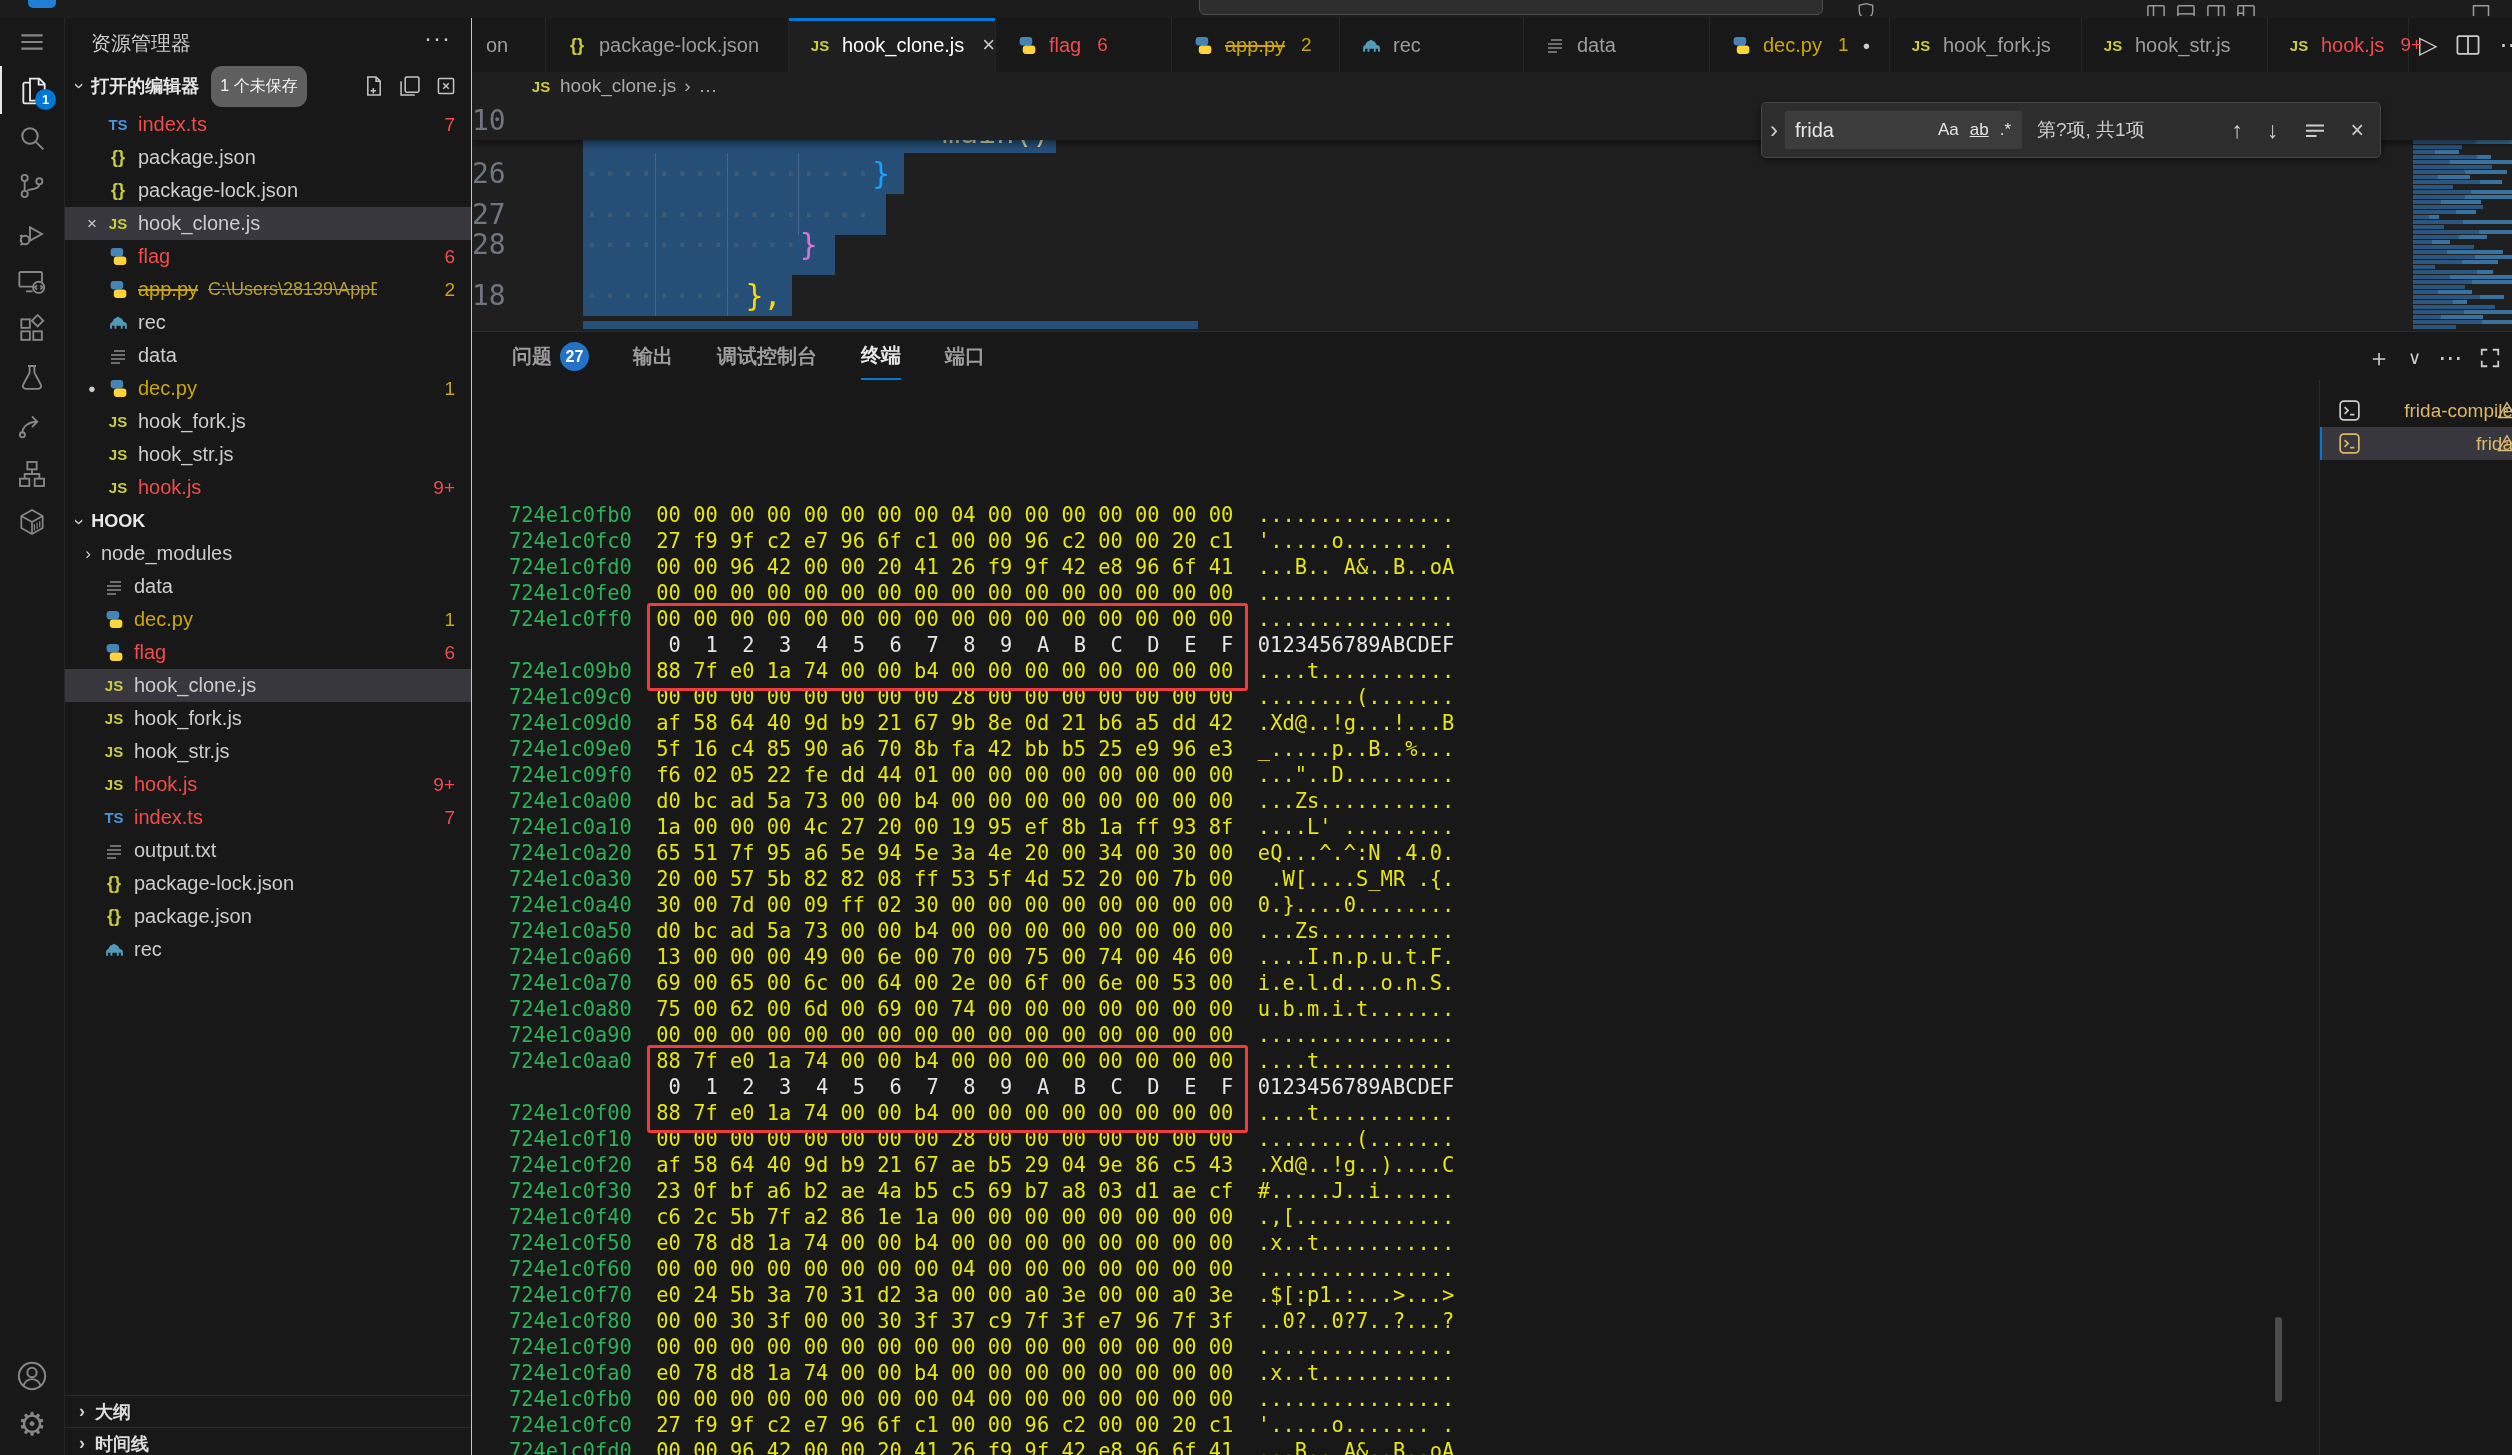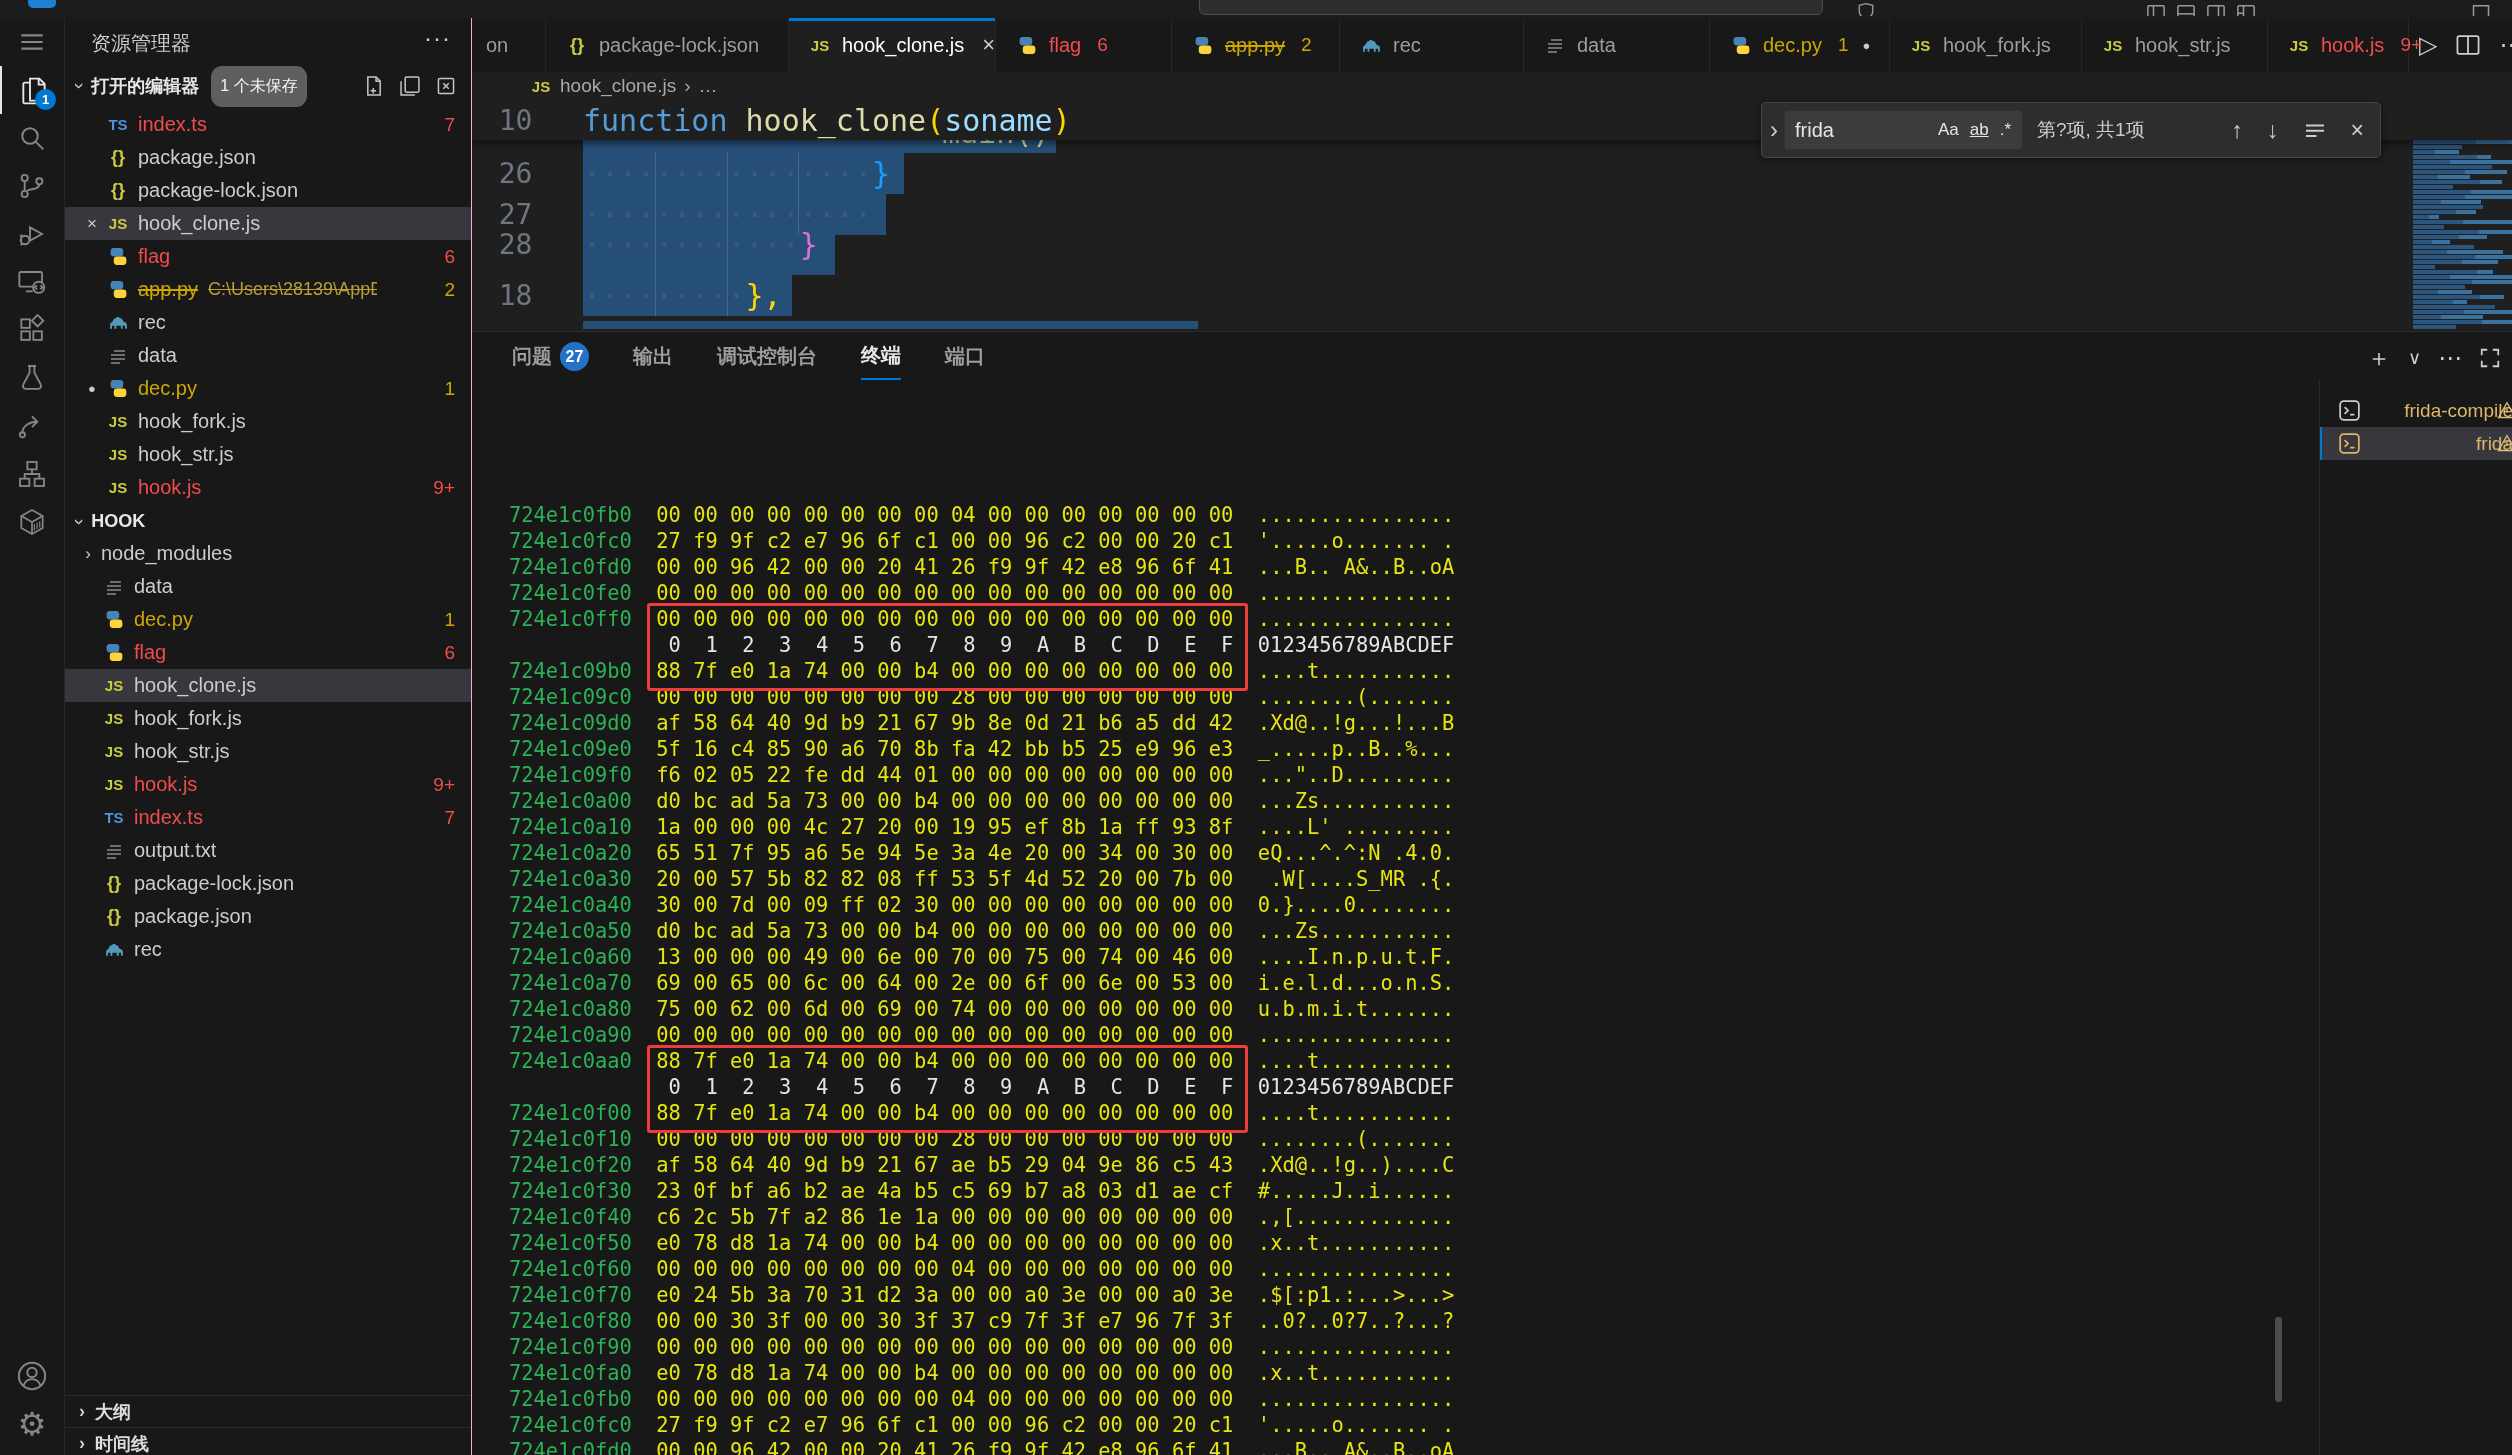--- a/index.html
+++ b/index.html
@@ -61,21 +61,21 @@
   .tab .tclose{margin-left:18px;color:#cccccc;font-size:22px;}
   .tab .tdot{margin-left:14px;font-size:13px;color:#cccccc;}
   #tab-actions{margin-left:auto;display:flex;align-items:center;gap:18px;padding:0 10px;color:#cccccc;font-size:24px;}
   #breadcrumb{position:absolute;left:0;top:54px;width:100%;height:28px;display:flex;align-items:center;padding-left:56px;box-sizing:border-box;
               font-size:19px;color:#a9a9a9;background:#1f1f1f;}
   #breadcrumb .fi{margin-right:6px;}
   #code{position:absolute;left:0;top:82px;width:100%;height:232px;overflow:hidden;background:#1f1f1f;}
   .sel-rect{position:absolute;background:#264f78;}
   .iguide{position:absolute;width:1px;background:rgba(255,255,255,0.14);}
   #sticky{position:absolute;left:0;top:0;width:100%;height:40px;background:#1f1f1f;box-shadow:0 4px 7px rgba(0,0,0,.45);z-index:5;}
-  .lnum{position:absolute;left:0;top:0;width:87px;text-align:center;color:#6e7681;font-size:28px;line-height:41px;}
+  .lnum{position:absolute;left:0;top:0;width:87px;text-align:left;color:#6e7681;font-size:28px;line-height:41px;}
   .codetext{position:absolute;left:111px;top:0;font-size:30px;line-height:41px;white-space:pre;}
   #line25{position:absolute;left:0;top:40px;width:896px;height:13px;overflow:hidden;}
   #line25 .codetext{top:-28px;color:#dcdcaa;}
   .cline{position:absolute;left:0;width:100%;height:41px;}
   .dots{color:#3f5b73;}
   #hstrip{position:absolute;left:111px;top:221px;width:615px;height:8px;background:#264f78;}
   #minimap{position:absolute;right:0;top:0;width:100px;height:232px;background:#1f1f1f;overflow:hidden;}
   .mm-line{height:4px;margin-bottom:1px;display:flex;}
   
   #find{position:absolute;left:1289px;top:84px;width:620px;height:56px;background:#2d2d2d;border:1px solid #454545;border-radius:5px;
@@ -593,21 +593,20 @@
             <div class="lnum mono">28</div>
             <div class="codetext mono"><span class="dots">············</span><span style="color: rgb(218, 112, 214);">}</span></div>
           </div>
           <div class="cline" style="top: 175px;">
             <div class="lnum mono">18</div>
             <div class="codetext mono"><span class="dots">·········</span><span style="color: rgb(255, 215, 0);">},</span></div>
           </div>
         </div>
       <div id="sticky">
         <div class="lnum mono">10</div>
-        <div class="codetext mono" id="sticky-code"><span style="color: rgb(86, 156, 214);">function </span><span style="color: rgb(220, 220, 170);">hook_clone</span><span style="color: rgb(255, 215, 0);">(</span><span style="color: rgb(156, 220, 254);">soname</span><span style="color: rgb(255, 215, 0);">)</span></div>
       </div>
       <div id="hstrip"></div>
       <div id="minimap">
           <div class="mm-line">
             <span style="width: 16px; background: rgb(42, 86, 127);"></span>
             <span style="width: 8px; background: rgb(57, 113, 159);"></span>
           </div>
           <div class="mm-line">
             <span style="width: 58px; background: rgb(42, 86, 127);"></span>
           </div>

